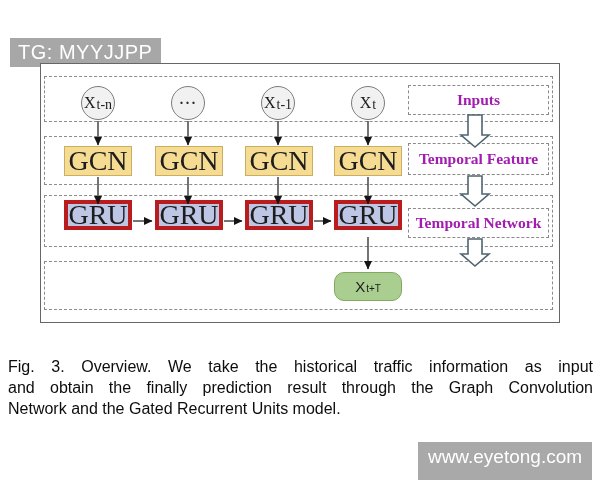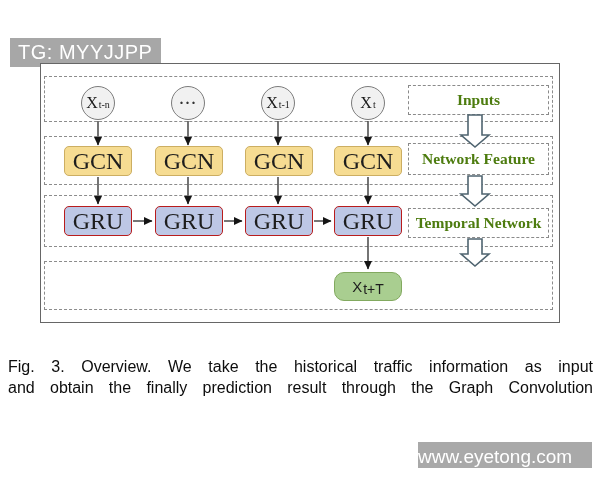--- a/index.html
+++ b/index.html
@@ -3,55 +3,55 @@
 <meta charset="utf-8">
 <style>
   html,body{margin:0;padding:0;background:#fff;}
   .page{position:relative;width:600px;height:480px;background:#ffffff;overflow:hidden;
         font-family:"Liberation Sans",sans-serif;}
 
   
   .badge{position:absolute;background:#a7a7a7;color:#ffffff;}
   .badge.tg{left:10px;top:10px;height:29px;line-height:29px;padding:0 9px 0 8px;
             font-size:20px;letter-spacing:0.5px;margin-top:28px;}
-  .badge.site{left:418px;top:442px;width:174px;height:26px;line-height:30px;
-              text-align:left;font-size:19px;background:#a9a9a9;}
+  .badge.site{left:418px;top:442px;width:174px;height:39px;line-height:30px;
+              text-align:center;font-size:19px;background:#a9a9a9;}
 
   
   .outer{position:absolute;left:40px;top:63px;width:520px;height:260px;
          border:1px solid #666;box-sizing:border-box;background:#fff;}
   .row{position:absolute;border:1px dashed #8c8c8c;box-sizing:border-box;left:44px;width:509px;}
   .row.r1{top:76px;height:46px;}
   .row.r2{top:136px;height:49px;}
   .row.r3{top:195px;height:52px;}
   .row.r4{top:261px;height:49px;}
 
   
   .circle{position:absolute;width:34px;height:34px;border-radius:50%;top:86px;
           background:#f1f1f1;border:1px solid #7c7c7c;box-sizing:border-box;
           display:flex;align-items:center;justify-content:center;
           font-family:"Liberation Serif",serif;font-size:16px;color:#1c1c1c;}
-  .circle sub{font-size:10px;line-height:1;margin-left:1px;transform:translateY(2px);}
+  .circle sub{font-size:14px;line-height:1;margin-left:1px;transform:translateY(2px);}
   .circle.dots{font-weight:bold;font-size:15px;letter-spacing:1px;color:#333;}
 
   
-  .node{position:absolute;width:68px;height:30px;border-radius:5px;box-sizing:border-box;
+  .node{position:absolute;width:68px;height:30px;border-radius:0;box-sizing:border-box;
         display:flex;align-items:center;justify-content:center;
-        font-family:"Liberation Serif",serif;font-size:24px;color:#1d1d1d;}
+        font-family:"Liberation Serif",serif;font-size:28px;color:#1d1d1d;}
   .gcn{background:#f6dc92;border:1px solid #ccae62;top:146px;}
-  .gru{background:#bdc7e5;border:1px solid #b91c1c;top:206px;align-items:flex-end;}
+  .gru{background:#bdc7e5;border:4px solid #b91c1c;top:200px;}
   .out{background:#a9ce90;border:1px solid #82a95f;top:272px;left:334px;height:29px;
        border-radius:10px;font-family:"Liberation Sans",sans-serif;font-size:15px;}
-  .out sub{font-size:14px;line-height:1;margin-left:1px;transform:translateY(2px);}
+  .out sub{font-size:10px;line-height:1;margin-left:1px;transform:translateY(2px);}
 
   
   .stage{position:absolute;left:408px;width:141px;border:1px dashed #8a8a8a;
          box-sizing:border-box;background:#fff;display:flex;align-items:center;
          justify-content:center;font-family:"Liberation Serif",serif;font-weight:bold;
-         font-size:15.5px;color:#4d7c0f;}
+         font-size:15.5px;color:#a21caf;}
   .stage.s1{top:85px;height:30px;}
   .stage.s2{top:143px;height:32px;}
   .stage.s3{top:208px;height:30px;}
   .stage.s4{top:267px;height:31px;}
 
   
   svg.arrows{position:absolute;left:0;top:0;width:600px;height:480px;pointer-events:none;}
 
   
   .caption{position:absolute;left:8px;top:356px;width:585px;color:#0d0d0d;
@@ -119,21 +119,21 @@
 
   <div class="node out">
     <span>X</span>
       <sub>t+T</sub>
   </div>
 
   <div class="stage s1">
       <span>Inputs</span>
     </div>
   <div class="stage s2">
-      <span>Network Feature</span>
+      <span>Temporal Feature</span>
     </div>
   <div class="stage s3">
       <span>Temporal Network</span>
     </div>
 
   <svg class="arrows" viewBox="0 0 600 480">
     <defs>
       <marker id="ah" markerUnits="userSpaceOnUse" markerWidth="10" markerHeight="9" refX="8" refY="4" orient="auto">
         <path d="M0,0 L8.5,4 L0,8 z" fill="#151515"></path>
       </marker>
@@ -155,18 +155,19 @@
     <g fill="#ffffff" stroke="#4f6470" stroke-width="1.6" stroke-linejoin="miter">
       <polygon points="468,115 482,115 482,135 489,135 475,147 461,135 468,135"></polygon>
       <polygon points="468,176 482,176 482,194 489,194 475,206 461,194 468,194"></polygon>
       <polygon points="468,239 482,239 482,254 489,254 475,266 461,254 468,254"></polygon>
     </g>
   </svg>
 
   <div class="caption">
     <div class="cap-line just">Fig. 3. Overview. We take the historical traffic information as input</div>
     <div class="cap-line just">and obtain the finally prediction result through the Graph Convolution</div>
+    <div class="cap-line">Network and the Gated Recurrent Units model.</div>
   </div>
 
 
   <div class="badge site">www.eyetong.com</div>
 
 </div>
 
 </body></html>

